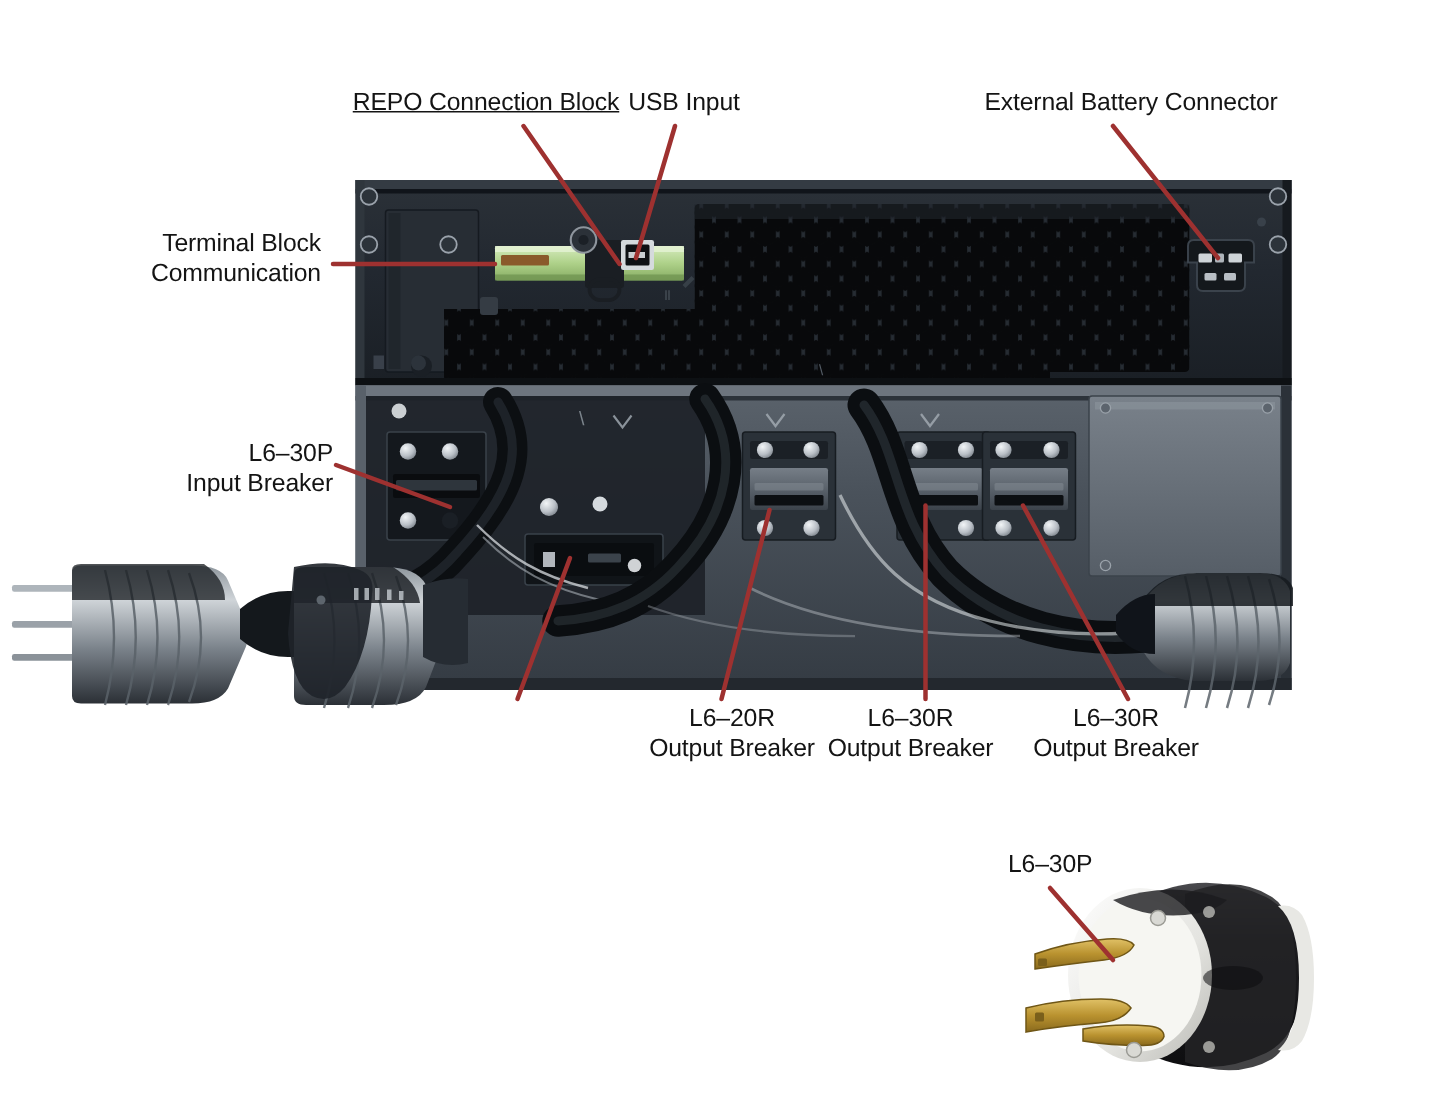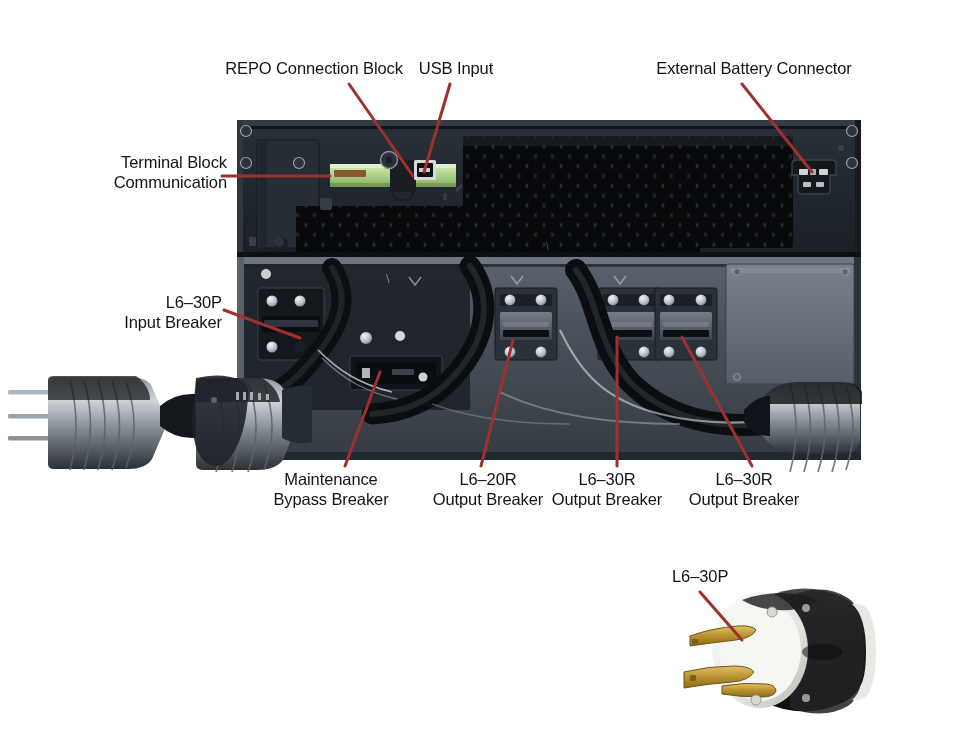--- a/index.html
+++ b/index.html
@@ -408,34 +408,32 @@
       <line x1="222" y1="176" x2="330" y2="176"></line>
       <line x1="224" y1="310" x2="300" y2="338"></line>
       <line x1="345" y1="466" x2="380" y2="372"></line>
       <line x1="481" y1="466" x2="513" y2="340"></line>
       <line x1="617" y1="466" x2="617" y2="337"></line>
       <line x1="752" y1="466" x2="682" y2="337"></line>
       <line x1="700" y1="592" x2="742" y2="640"></line>
     </g>
   </svg>
 
-  <div class="callout center" style="left:314px; top:58px;">REPO Connection Block</div>
+  <div class="callout center" style="left:324px; top:58px;text-decoration:underline;">REPO Connection Block</div>
 
   <div class="callout center" style="left:456px; top:58px;">USB Input</div>
 
   <div class="callout center" style="left:754px; top:58px;text-align:right;">External Battery Connector</div>
 
-  <div class="callout right" style="left:0px; top:152px; width:214px;padding-left:13px;">Terminal Block
+  <div class="callout right" style="left:0px; top:152px; width:214px;">Terminal Block
 Communication</div>
 
   <div class="callout right" style="left:0px; top:292px; width:222px;">L6–30P
 Input Breaker</div>
 
-  <div class="callout center" style="left:331px; top:469px;">Maintenance
-Bypass Breaker</div>
 
   <div class="callout center" style="left:468px; top:469px;margin-left:20px;">L6–20R
 Output Breaker</div>
 
   <div class="callout center" style="left:607px; top:469px;">L6–30R
 Output Breaker</div>
 
   <div class="callout center" style="left:744px; top:469px;">L6–30R
 Output Breaker</div>
 

